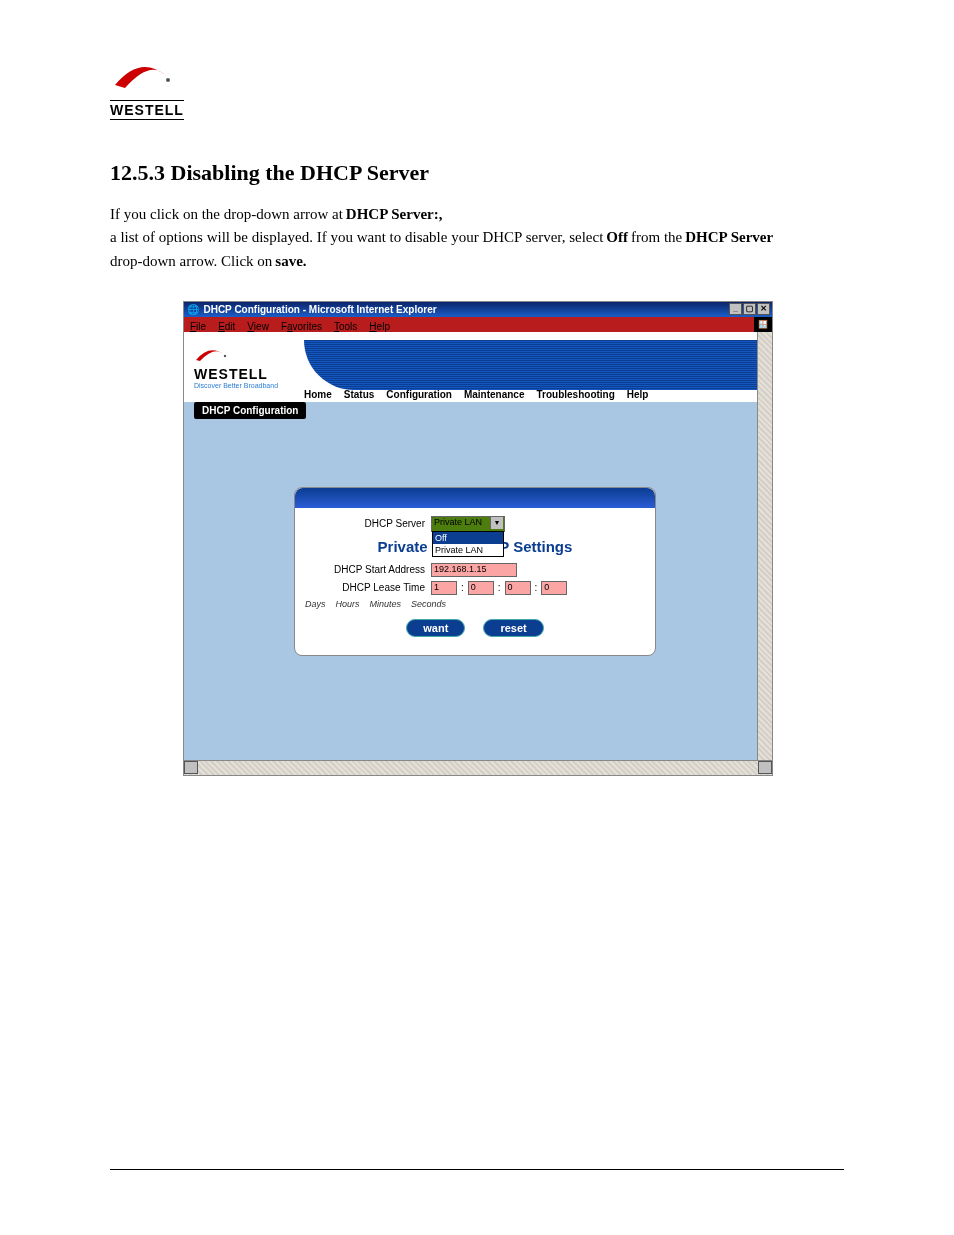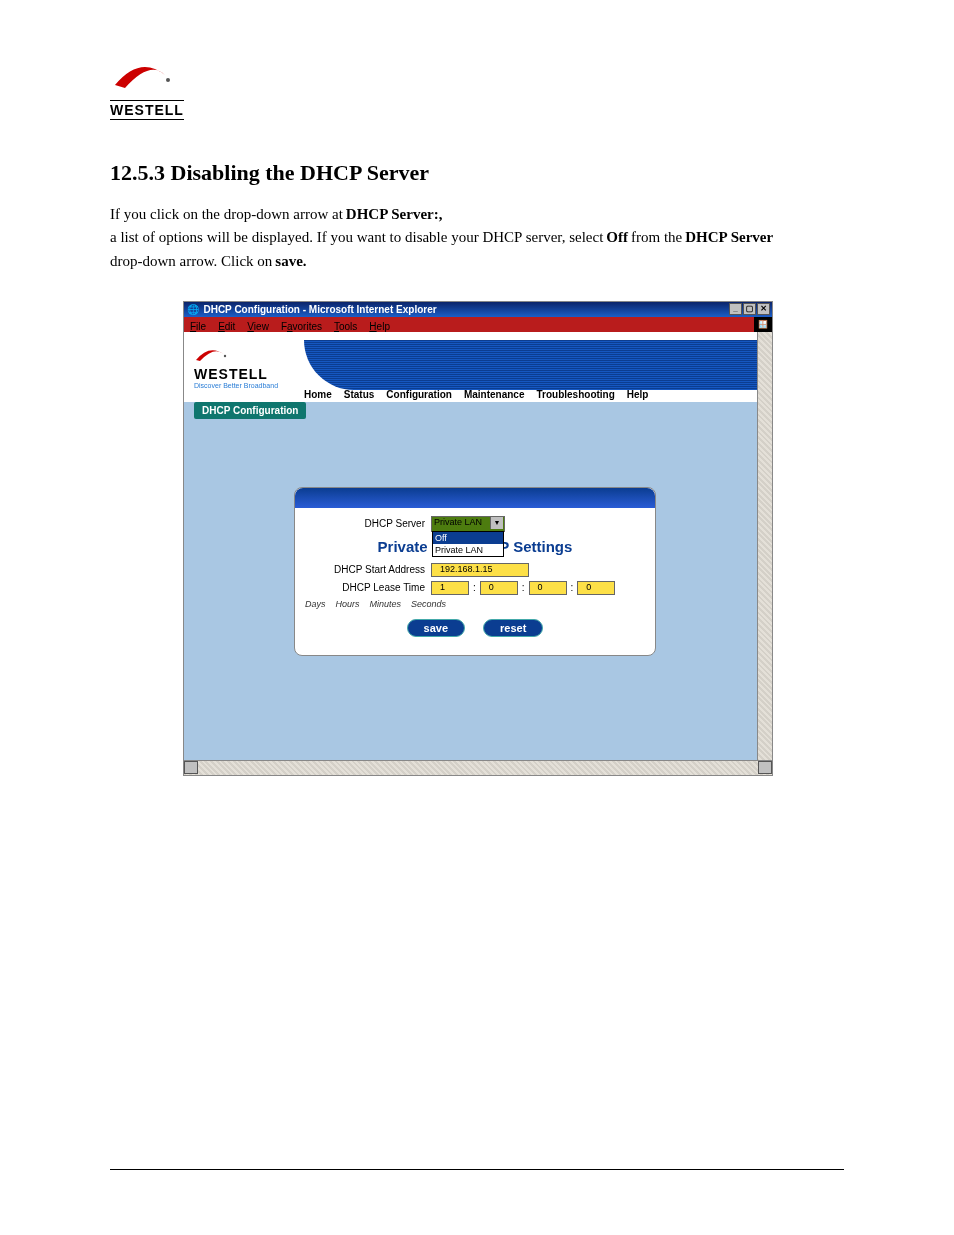--- a/index.html
+++ b/index.html
@@ -156,21 +156,21 @@
     gap: 12px;
     font-size: 10px;
     font-weight: bold;
     color: #000;
   }
   .nav span { cursor: default; text-align: center; }
   .subnav {
     position: absolute;
     top: 70px; left: 10px;
     padding: 3px 8px;
-    background: #0f766e;
+    background: #000000;
     color: #fff;
     font-size: 10px;
     font-weight: bold;
     border-radius: 2px;
   }
   .panel {
     position: absolute;
     left: 110px; top: 155px;
     width: 360px;
     background: #fff;
@@ -231,22 +231,22 @@
     font-family: Arial, sans-serif;
     font-weight: bold;
     font-size: 15px;
     text-align: center;
     margin: 6px 0 8px 0;
   }
   .inp {
     border: 1px solid #666;
     height: 12px;
     font-size: 9px;
-    padding: 0 8px;
-    background: #fde047;
+    padding: 0 2px;
+    background: #fca5a5;
   }
   .inp.w80 { width: 80px; }
   .inp.w20 { width: 20px; text-align: left; }
   .time-row { display: flex; align-items: center; gap: 4px; }
   .time-lbls { display: flex; gap: 10px; font-size: 9px; font-style: italic; color: #333; margin-top: 2px;}
   .btn-row { display:flex; justify-content:center; gap: 18px; margin-top: 10px;}
   .pillbtn {
     background: #0b3d91;
     color: #fff;
     font-size: 11px;
@@ -371,21 +371,21 @@
             </div>
           </div>
           <div class="time-lbls">
             <span>Days</span>
             <span>Hours</span>
             <span>Minutes</span>
             <span>Seconds</span>
           </div>
 
           <div class="btn-row">
-            <div class="pillbtn">save</div>
+            <div class="pillbtn">want</div>
             <div class="pillbtn">reset</div>
           </div>
 
         </div>
       </div>
     </div>
 
     <div class="vscroll"></div>
     <div class="hscroll"></div>
   </div>

